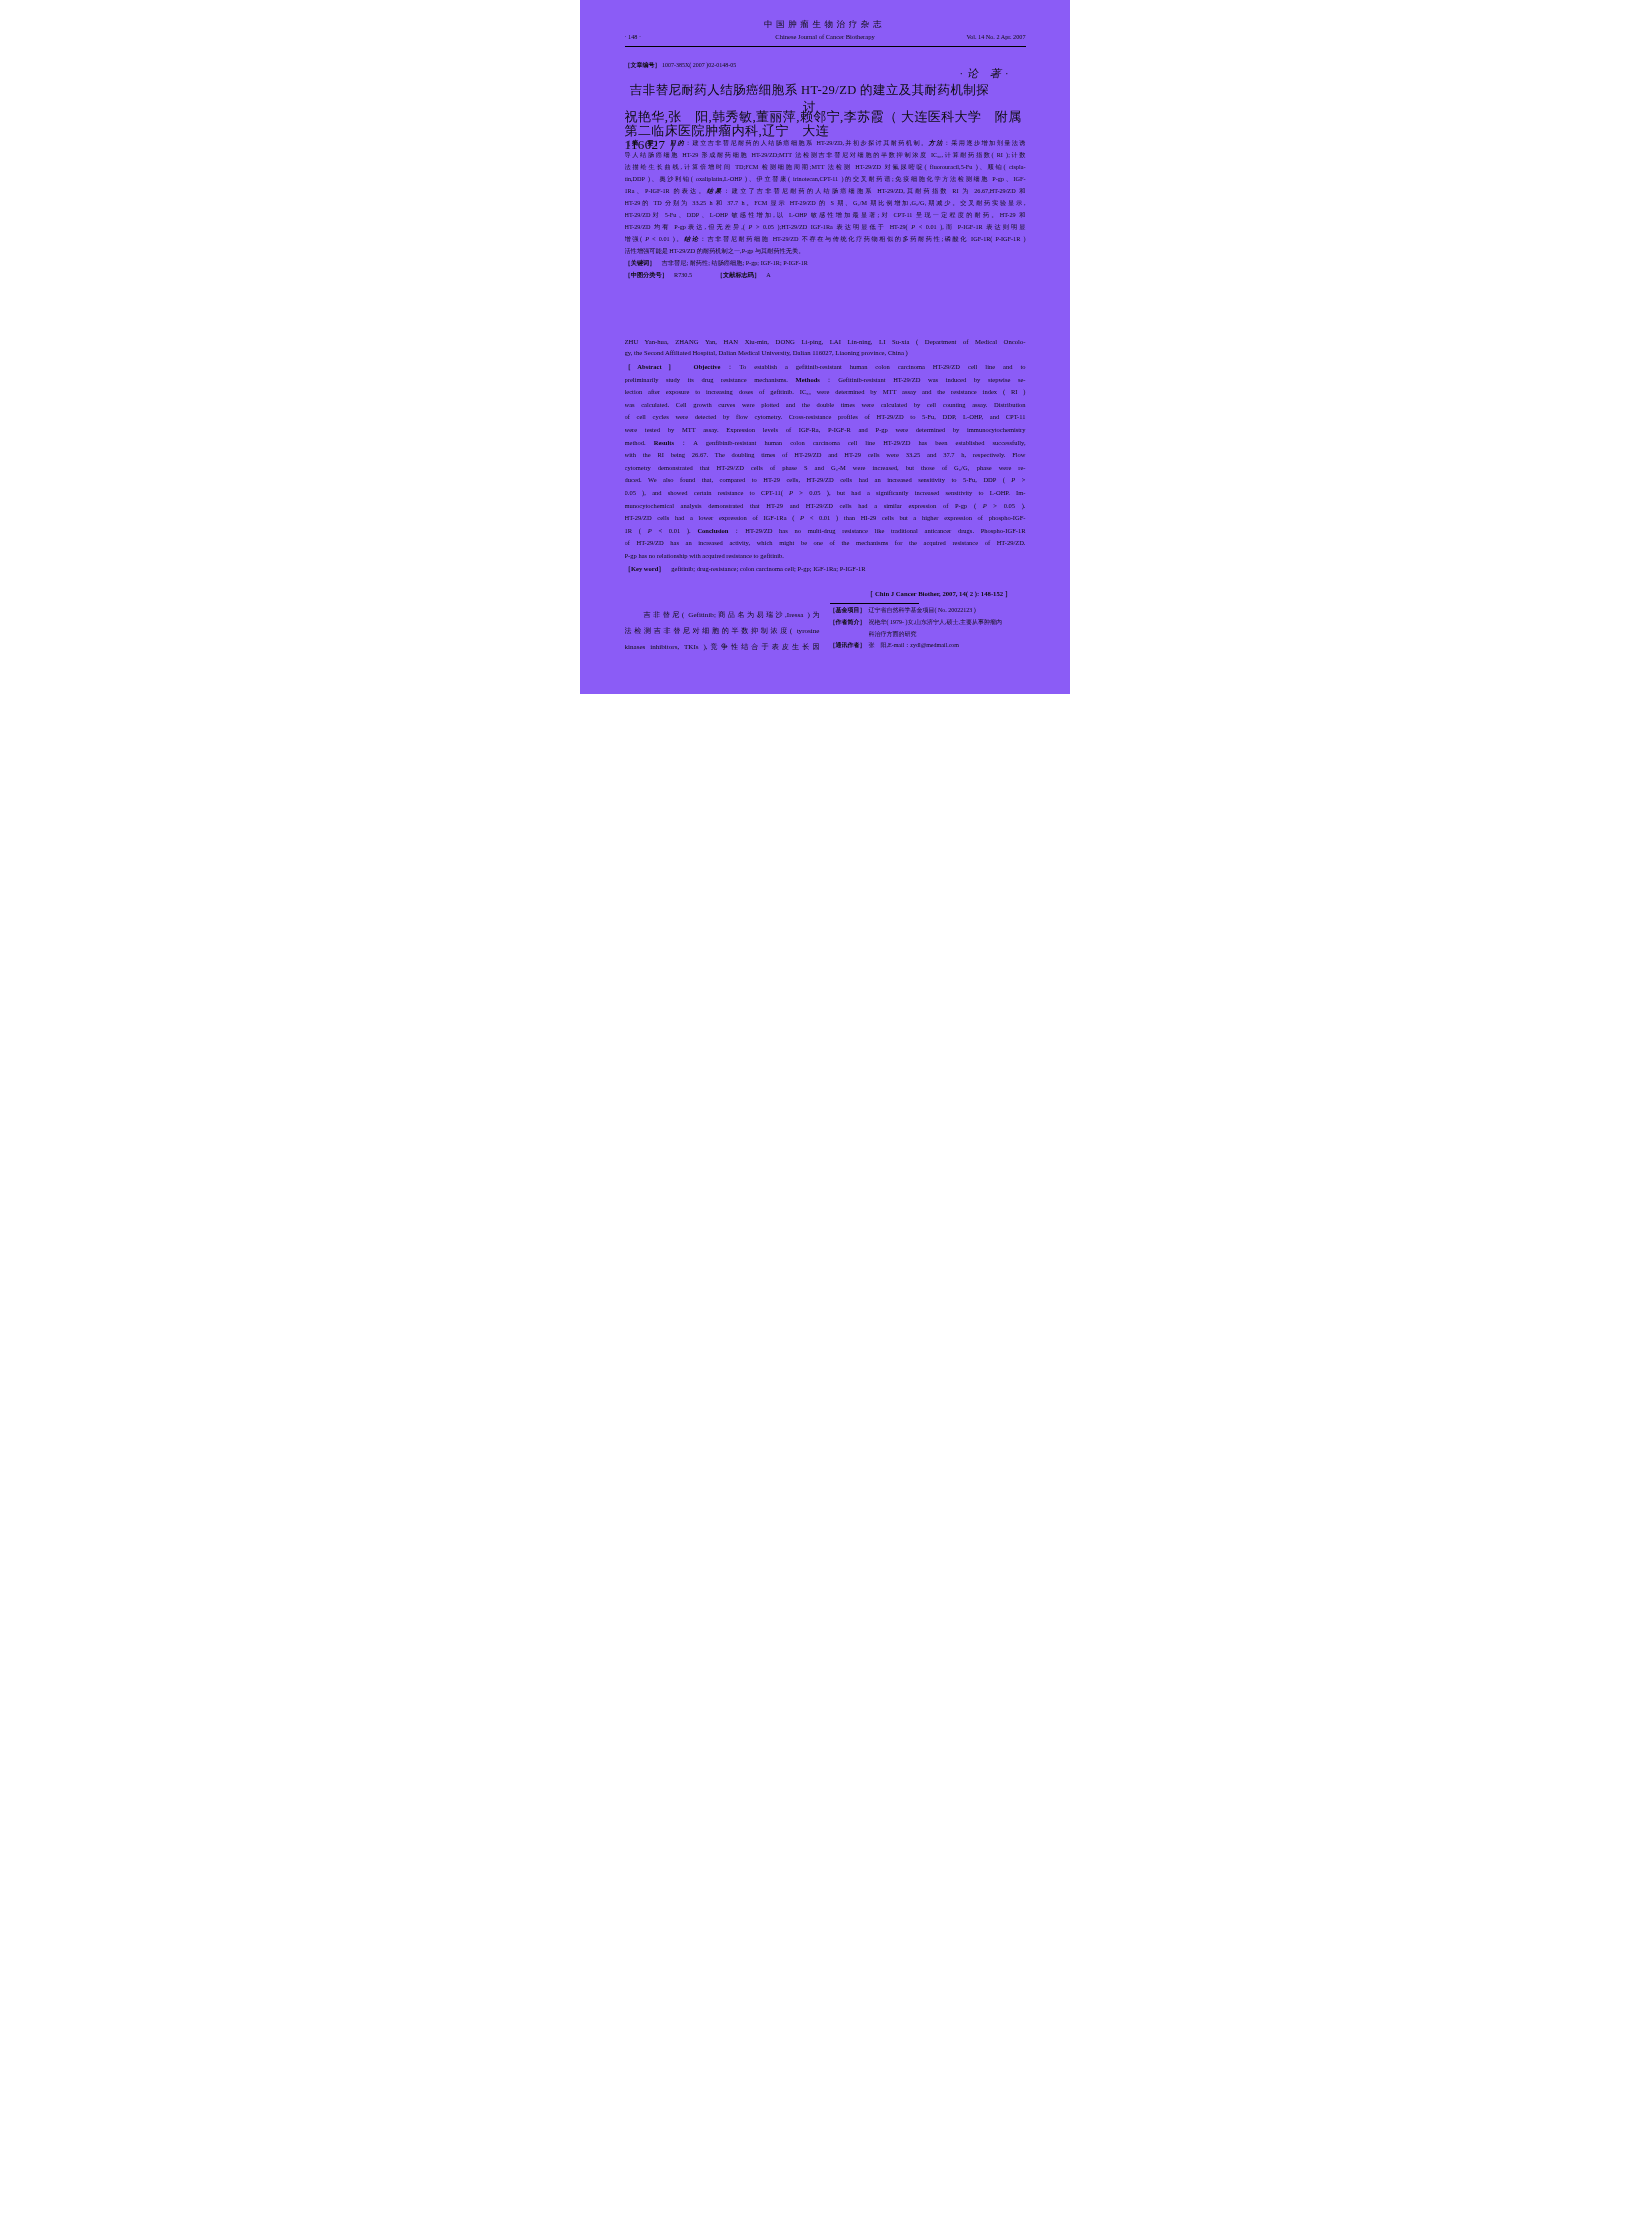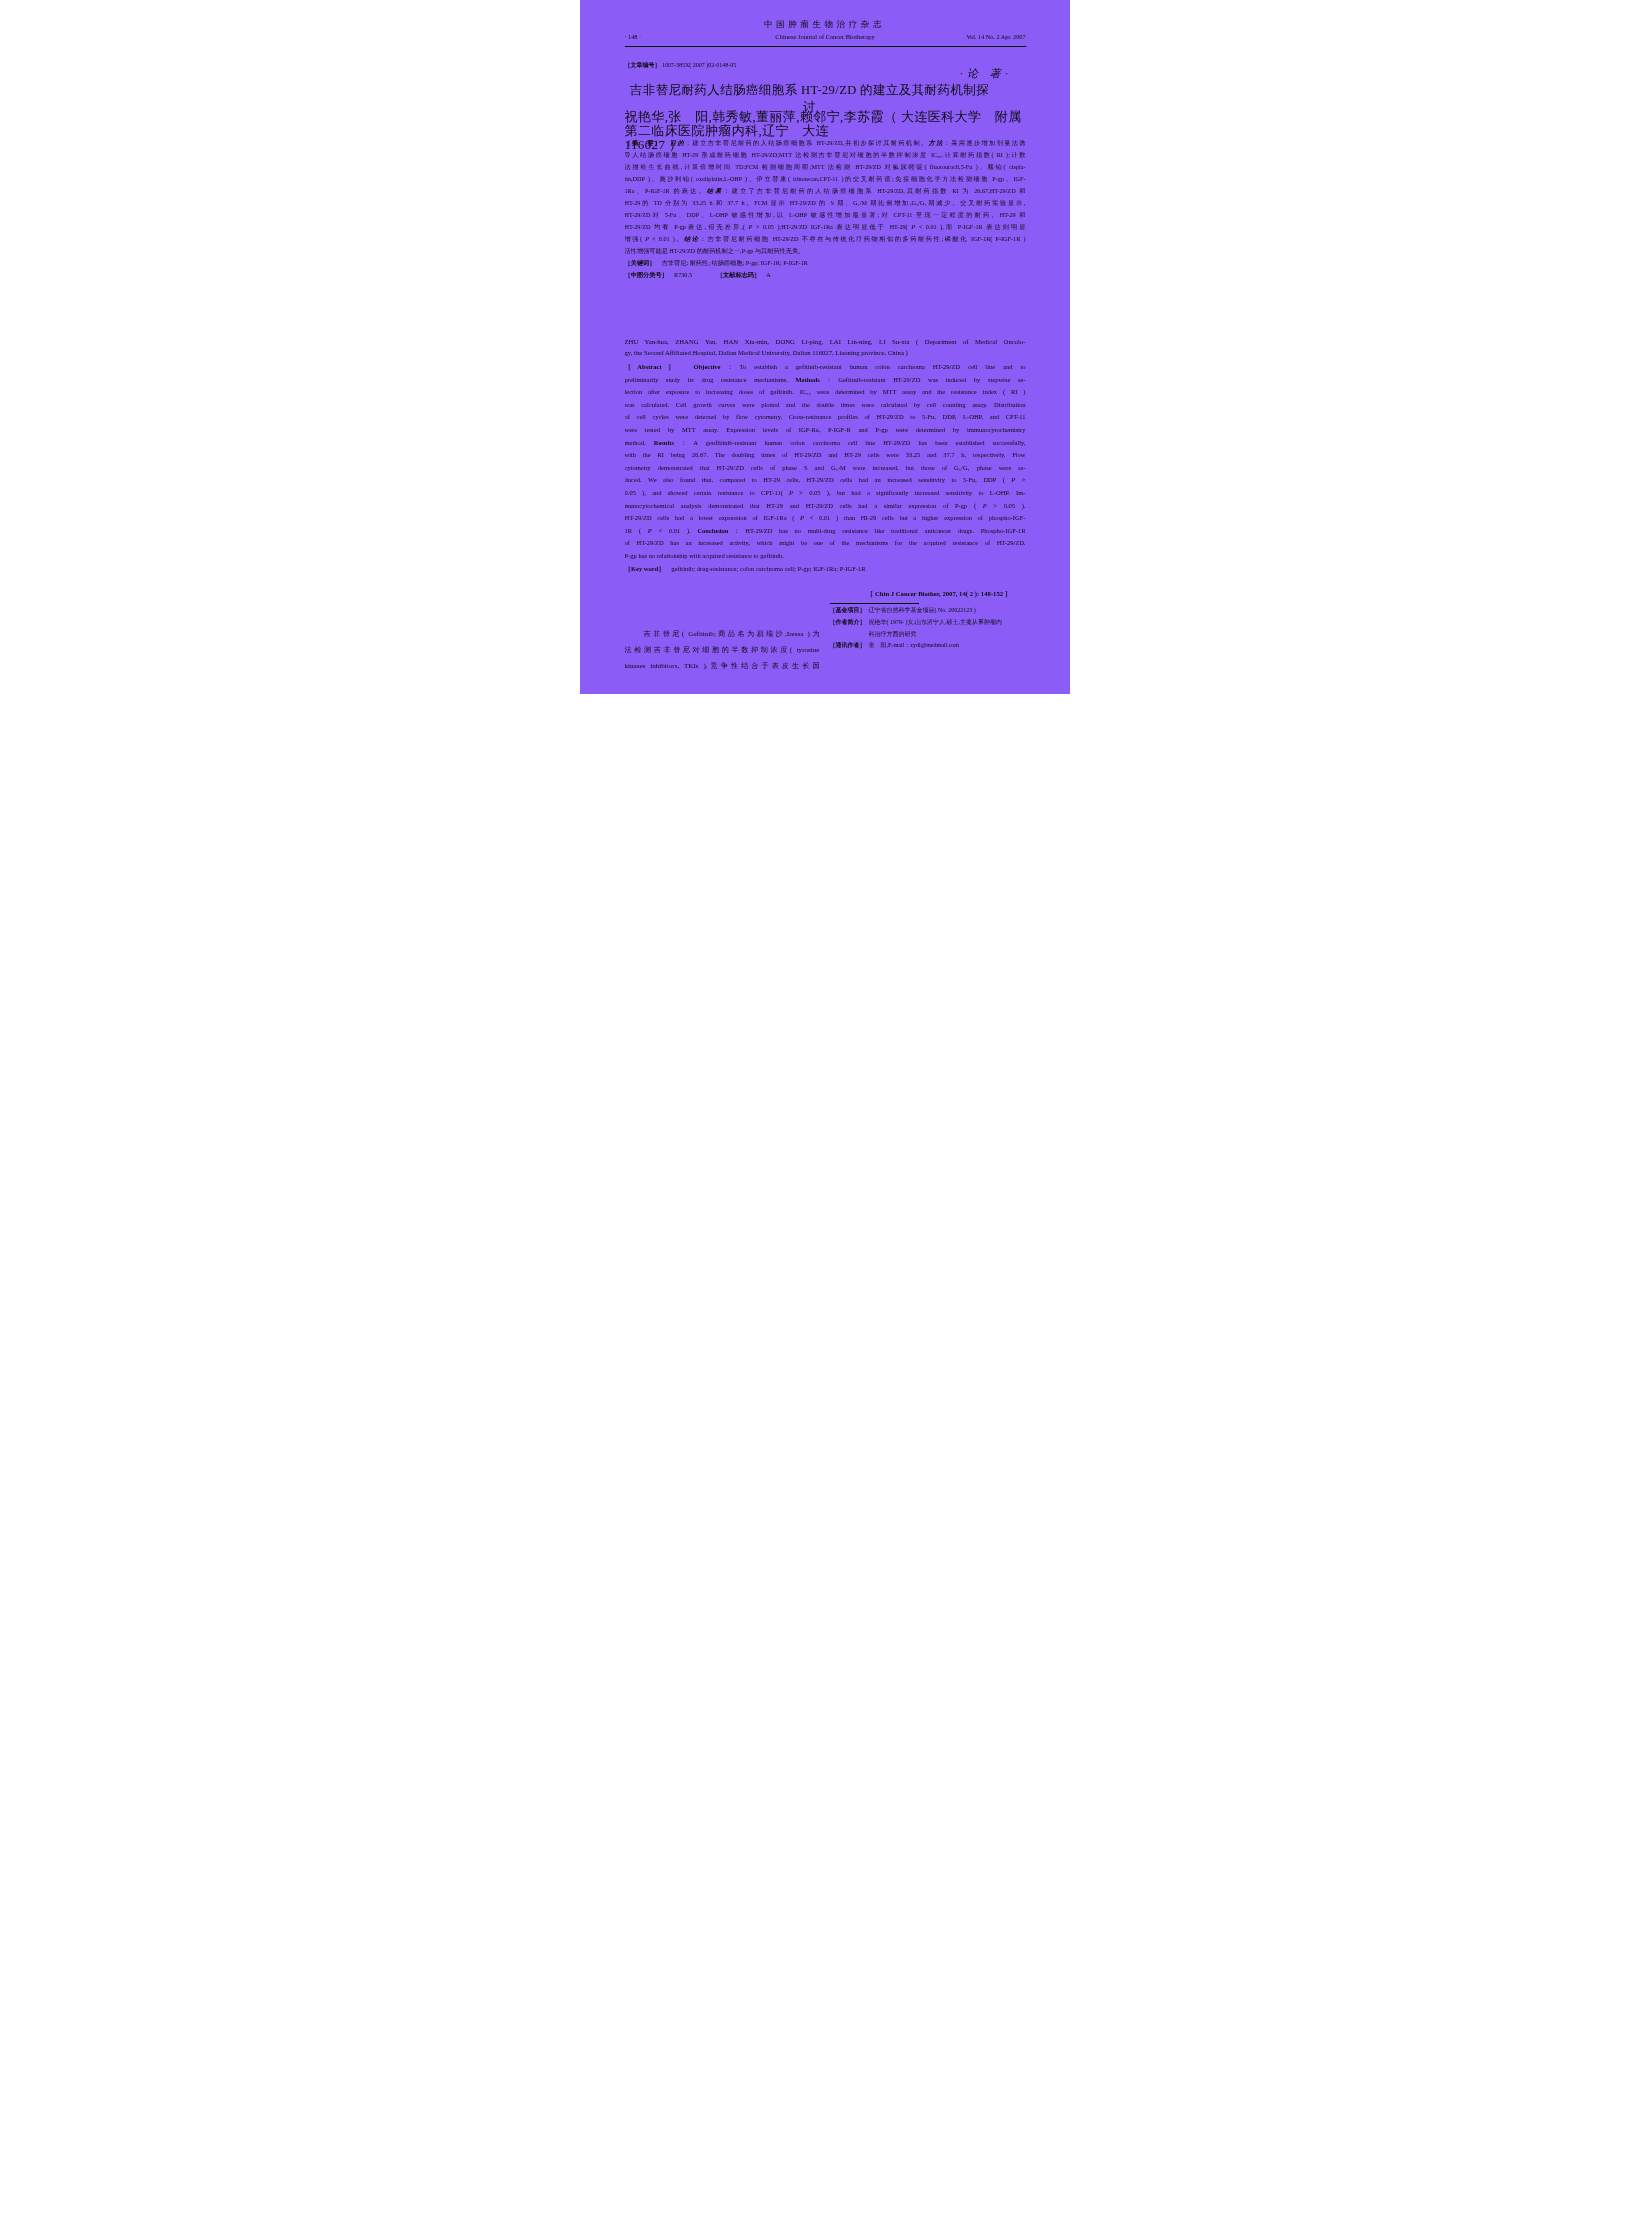--- a/index.html
+++ b/index.html
@@ -22,21 +22,21 @@
   .title-cn{top:82px;left:45px;width:370px;text-align:center;font-size:12.5px;font-weight:normal;letter-spacing:0.4px;}
   .authors-cn{top:110px;left:45px;width:401px;font-size:13px;line-height:14px;letter-spacing:0.4px;}
   .abstract-cn{top:137px;left:45px;width:401px;font-size:6.2px;line-height:12px;}
   .abstract-cn .line{height:12px;}
   .title-en{top:293px;left:45px;width:401px;font-size:10.7px;font-weight:bold;line-height:19.6px;}
   .authors-en{top:336px;left:45px;width:401px;font-size:6.7px;line-height:11px;}
   .abstract-en{top:361px;left:45px;width:401px;font-size:6.5px;line-height:12.6px;}
   .abstract-en .line{height:12.6px;}
   .citation{top:590px;left:45px;width:387px;text-align:right;font-size:6.7px;font-weight:bold;}
   .fn-divider{top:603px;left:250px;width:89px;height:1.3px;background:#000;}
-  .intro{top:607px;left:45px;width:195px;font-size:7.1px;line-height:16px;margin-top:19px;}
+  .intro{top:607px;left:45px;width:195px;font-size:7.1px;line-height:16px;}
   .intro .line{height:16px;}
   .footnotes{top:605px;left:250px;width:196px;font-size:6px;line-height:11.8px;}
   .fn-row{display:flex;align-items:flex-start;}
   .fn-label{width:39px;flex:0 0 auto;font-weight:bold;}
   .fn-text{flex:1 1 auto;}
 </style>
 </head>
 <body>
 
 <div class="page">

